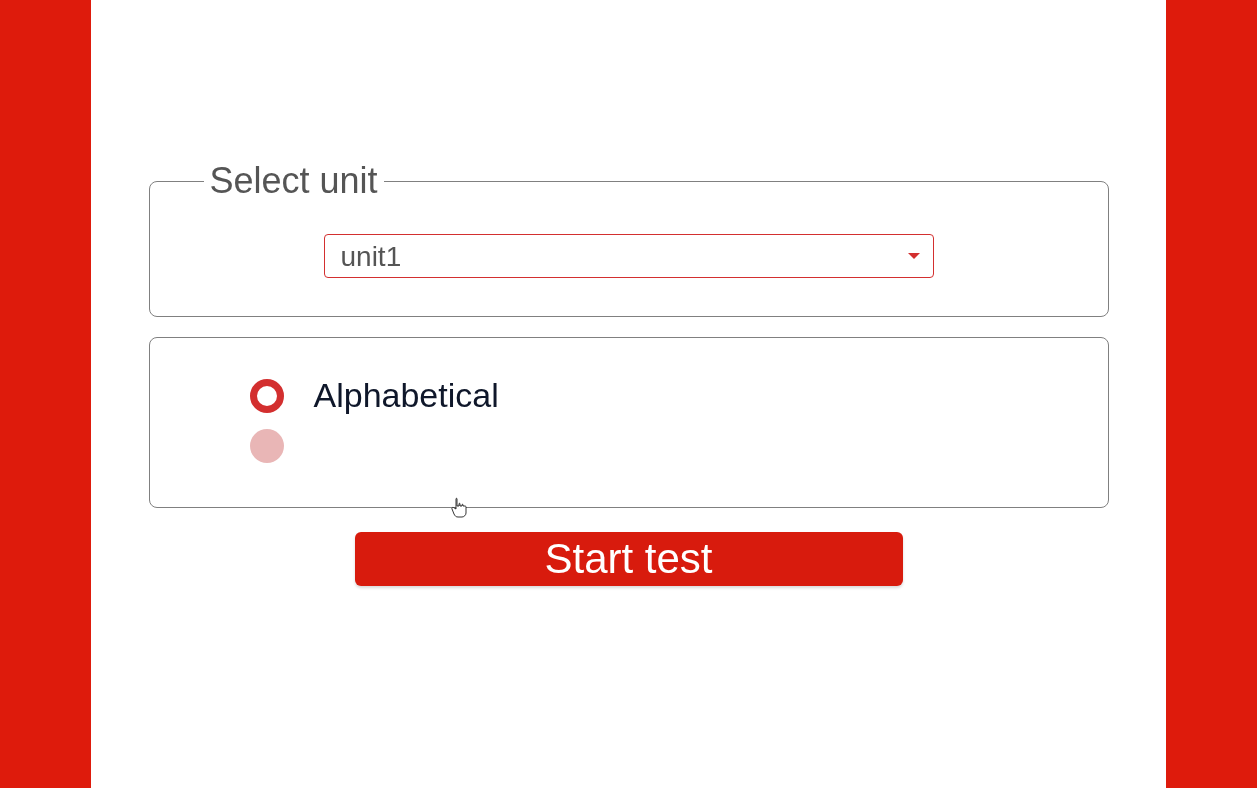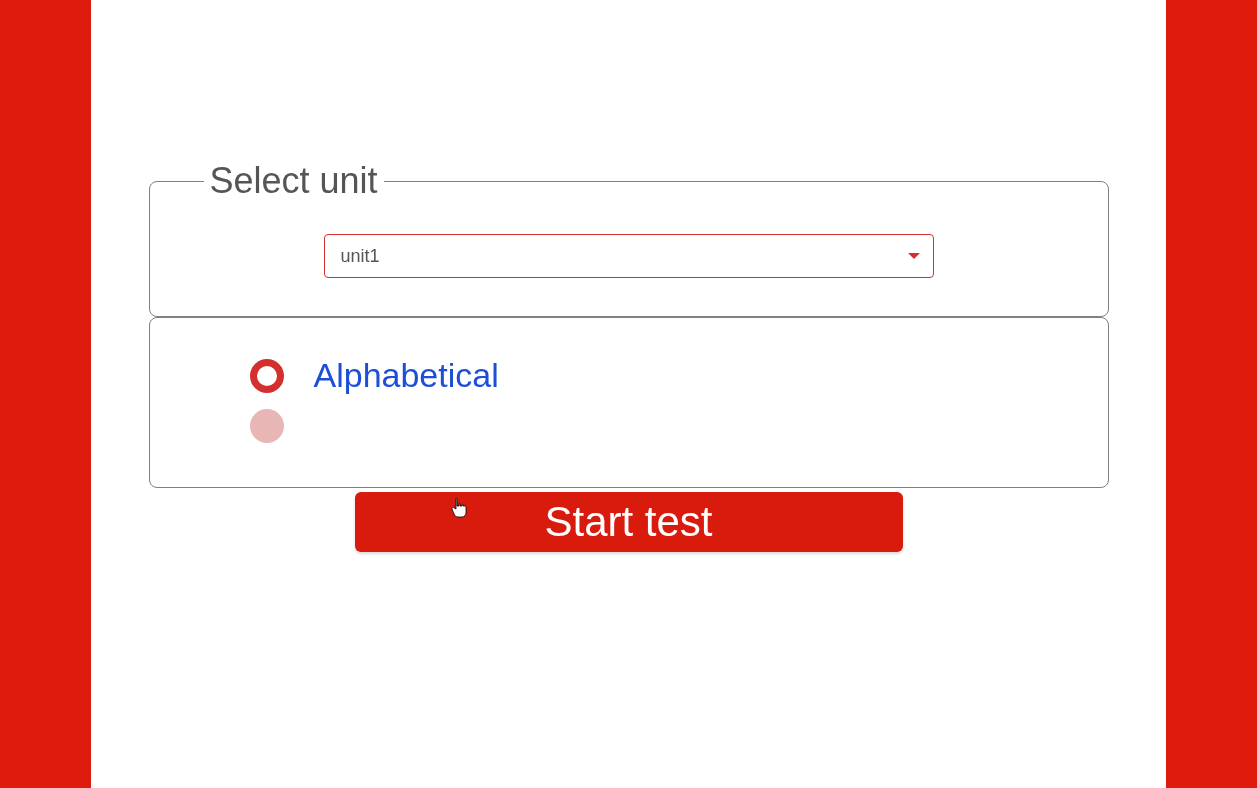--- a/index.html
+++ b/index.html
@@ -22,20 +22,21 @@
       padding-top: 160px;
       display: flex;
       flex-direction: column;
       align-items: center;
     }
     fieldset {
       border: 1px solid #808080;
       border-radius: 8px;
       width: 960px;
       position: relative;
+      margin-bottom: 20px;
       gap: 48px;
     }
     legend {
       font-size: 36px;
       color: #555;
       padding: 0 6px;
       margin-left: 4px;
       font-weight: 400;
     }
     .fieldset-unit {
@@ -46,21 +47,21 @@
     .select-wrapper {
       position: relative;
       width: 610px;
     }
     .unit-select {
       width: 100%;
       height: 44px;
       border: 1.5px solid #d32f2f;
       border-radius: 4px;
       background: #ffffff;
-      font-size: 18px;
+      font-size: 28px;
       color: #555;
       padding: 0 40px 0 16px;
       appearance: none;
       -webkit-appearance: none;
       -moz-appearance: none;
       cursor: pointer;
       outline: none;
     }
     .select-caret {
       position: absolute;
@@ -95,31 +96,31 @@
     }
     .radio-circle.selected {
       border: 7px solid #d32f2f;
       background: #fff;
     }
     .radio-circle.unselected {
       background: #e9b6b6;
     }
     .radio-label-selected {
       font-size: 34px;
-      color: #1d4ed8;
+      color: #0f172a;
       font-weight: 400;
     }
     .radio-label-unselected {
       font-size: 34px;
       color: #555;
       font-weight: 400;
     }
     .start-button {
       width: 548px;
-      height: 60px;
+      height: 54px;
       background: #d81b0d;
       color: #ffffff;
       font-size: 42px;
       border: none;
       border-radius: 6px;
       cursor: pointer;
       font-weight: 400;
       box-shadow: 0 2px 3px rgba(0,0,0,0.15);
       margin-top: 4px;
       font-family: inherit;

